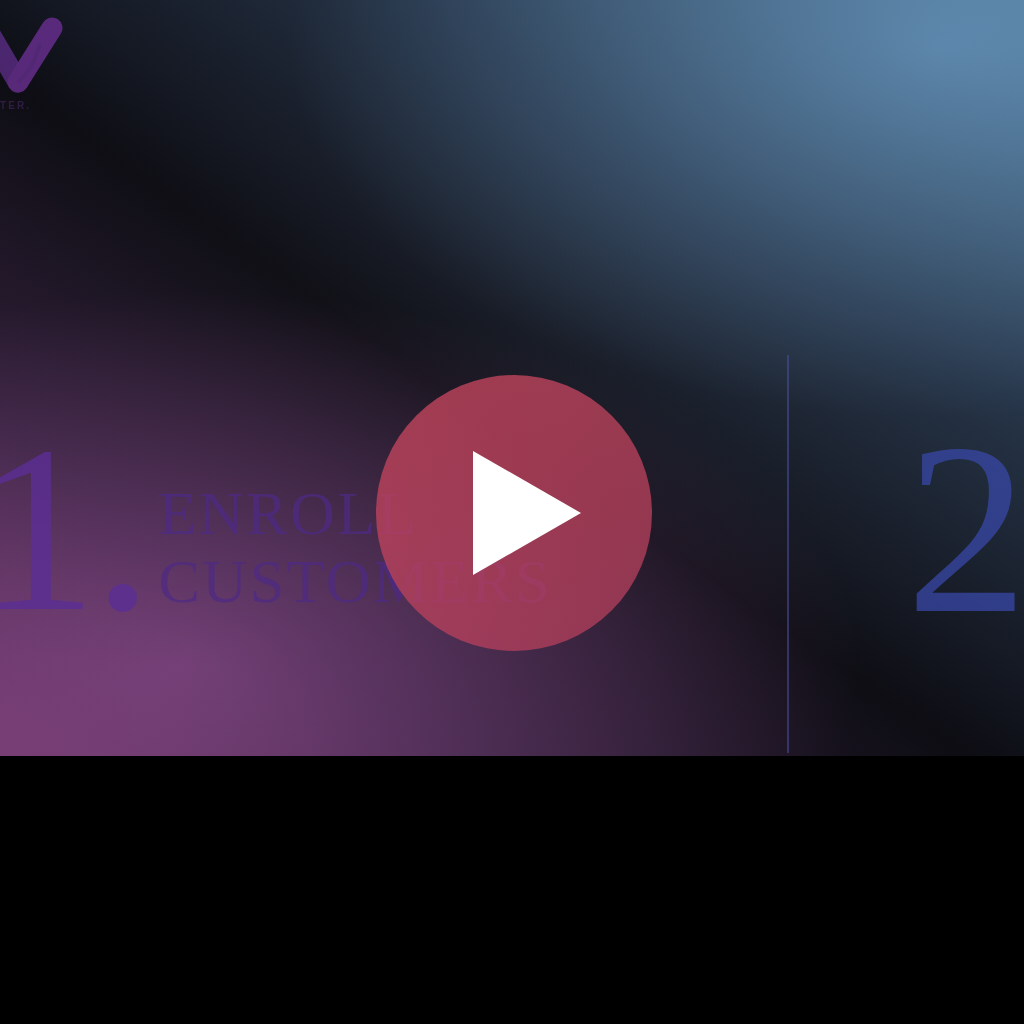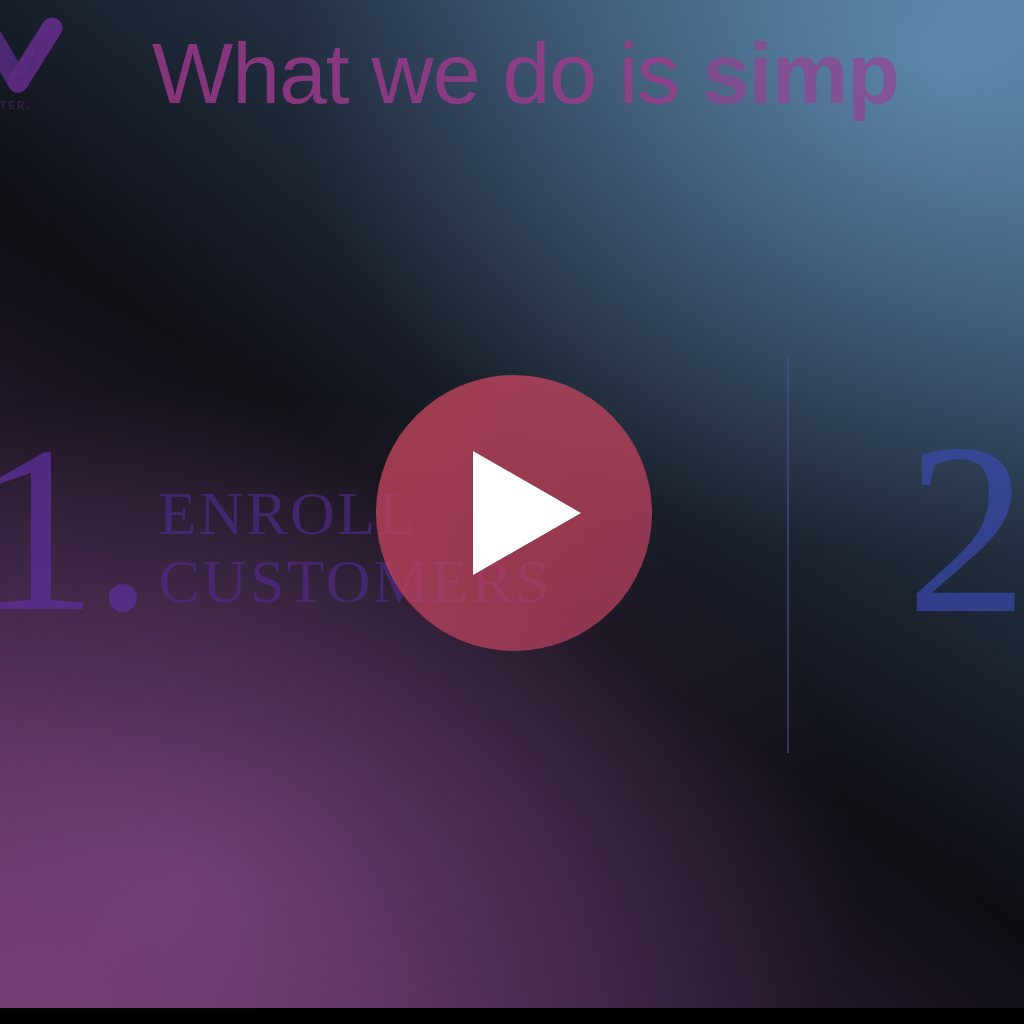--- a/index.html
+++ b/index.html
@@ -3,21 +3,21 @@
 <meta charset="utf-8">
 <style>
   html, body {
     margin: 0;
     padding: 0;
     background: #000;
   }
   #stage {
     position: relative;
     width: 1024px;
-    height: 1008px;
+    height: 756px;
     overflow: hidden;
     font-family: "Liberation Sans", sans-serif;
     user-select: none;
   }
 
   
   #slide-bg {
     position: absolute;
     inset: 0;
     background:
@@ -196,23 +196,20 @@
 
   <div id="logo">
     <svg id="logo-mark" viewBox="0 0 92 80">
       <path d="M10 10 L44 68" stroke="#5b2d86" stroke-width="21" stroke-linecap="round" fill="none"></path>
       <path d="M44 68 L78 14" stroke="#6b2f93" stroke-width="21" stroke-linecap="round" fill="none"></path>
       <path d="M44 68 C 56 58, 62 44, 66 30" stroke="#5b2d86" stroke-width="4" fill="none" opacity="0.5"></path>
     </svg>
     <div id="logo-word">TER.</div>
   </div>
 
-  <div id="headline">
-    <span class="thin">What we do is </span><span class="bold">simp</span>
-  </div>
 
   <div id="step1">
     <div id="step1-num">1.</div>
     <div id="step1-label">
       <div>ENROLL</div>
       <div>CUSTOMERS</div>
     </div>
   </div>
 
   <div id="divider"></div>

